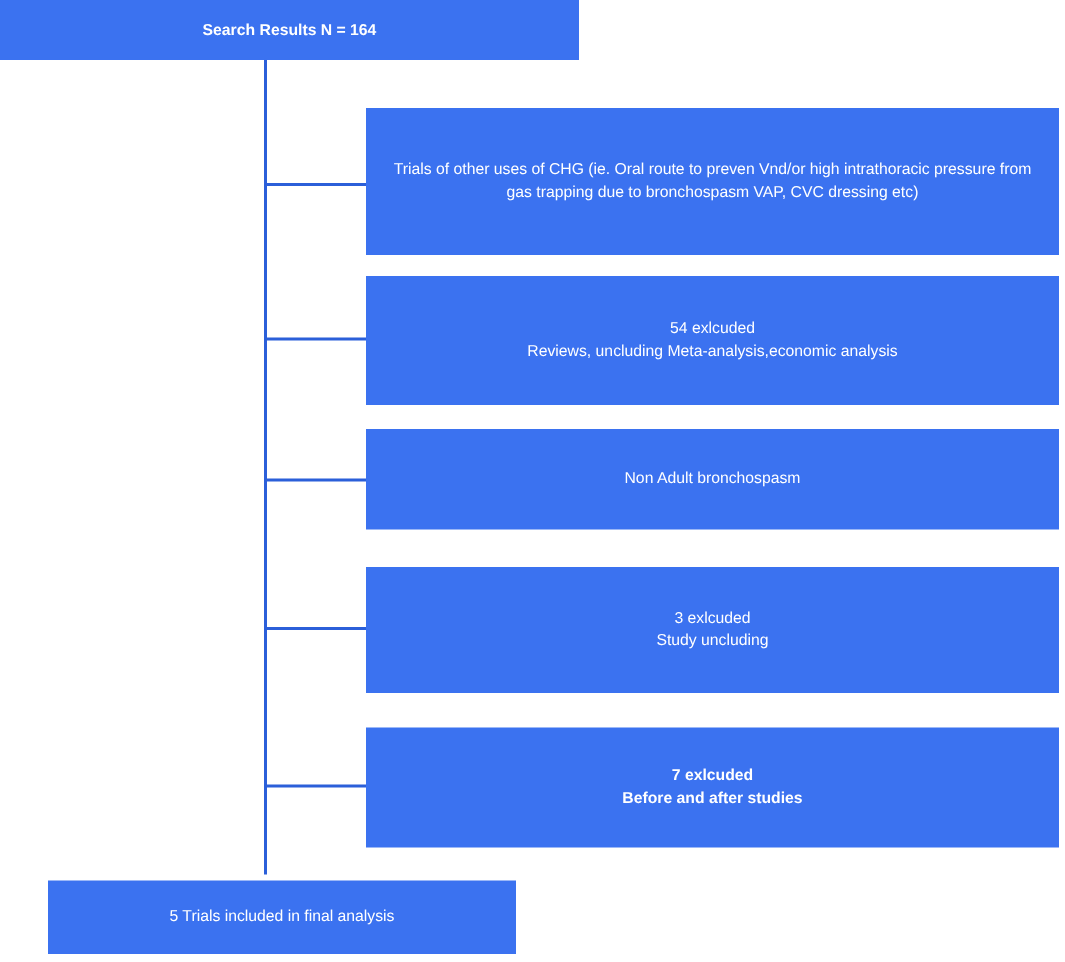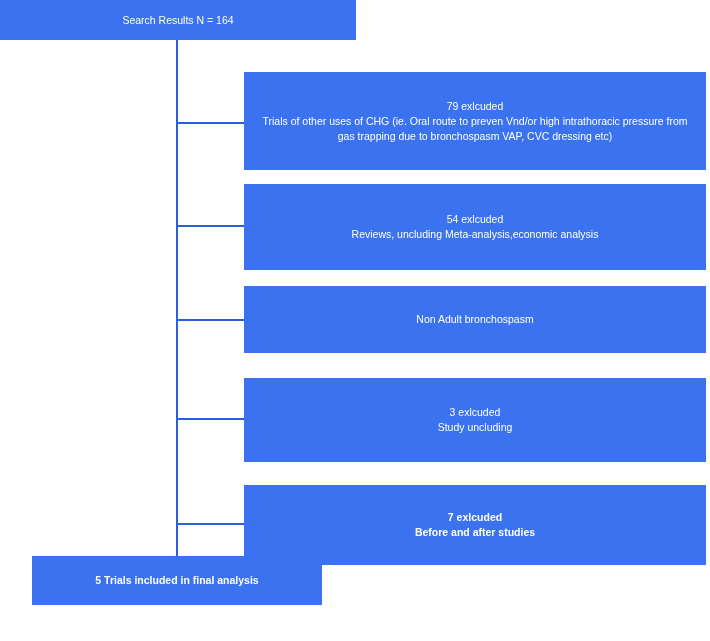--- a/index.html
+++ b/index.html
@@ -36,31 +36,31 @@
     width: 100%;
   }
   .node .line1 { display: block; }
   .node .line2 { display: block; }
   .node.single .inner { display: block; }
 
   
   #node-search {
     left: 0px;
     top: 0px;
-    width: 356px;
+    width: 386px;
     height: 40px;
     font-size: 10.5px;
+    font-weight: bold;
   }
   
   #node-included {
     left: 32px;
-    top: 556px;
-    width: 290px;
+    top: 587px;
+    width: 312px;
     height: 49px;
-    font-weight: bold;
   }
 
   
   .node-excluded {
     width: 462px;
     left: 244px;
   }
   #node-ex-1 { top: 72px;  height: 98px; }
   #node-ex-2 { top: 184px; height: 86px; }
   #node-ex-3 { top: 286px; height: 67px; }
@@ -100,21 +100,20 @@
   <div class="edge edge-branch" id="edge-b3"></div>
   <div class="edge edge-branch" id="edge-b4"></div>
   <div class="edge edge-branch" id="edge-b5"></div>
 
   <div class="node single" id="node-search">
     <span class="inner">Search Results N = 164</span>
   </div>
 
   <div class="node node-excluded" id="node-ex-1">
     <span class="inner">
-      <span class="line1">79 exlcuded</span>
       <span class="line2">Trials of other uses of CHG (ie. Oral route to preven Vnd/or high intrathoracic pressure from gas trapping due to bronchospasm VAP, CVC dressing etc)</span>
     </span>
   </div>
 
   <div class="node node-excluded" id="node-ex-2">
     <span class="inner">
       <span class="line1">54 exlcuded</span>
       <span class="line2">Reviews, uncluding Meta-analysis,economic analysis</span>
     </span>
   </div>

